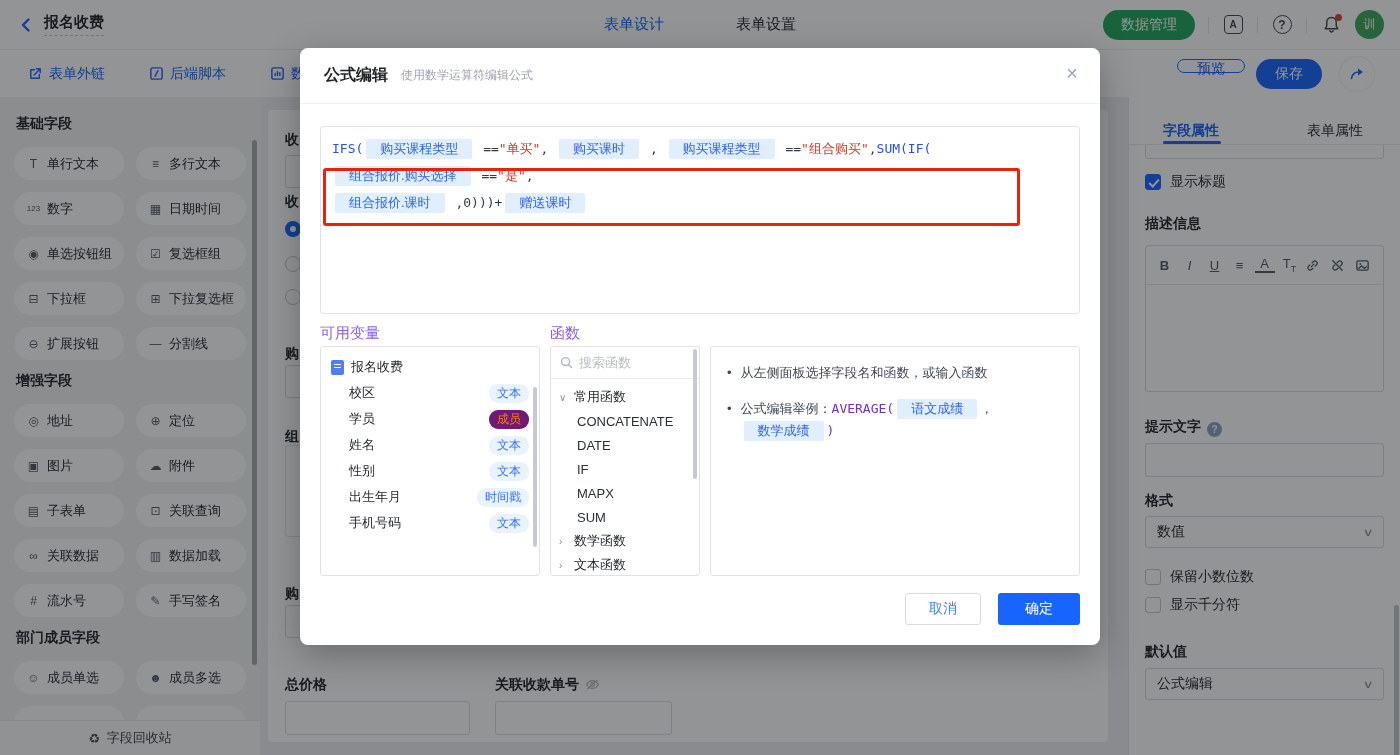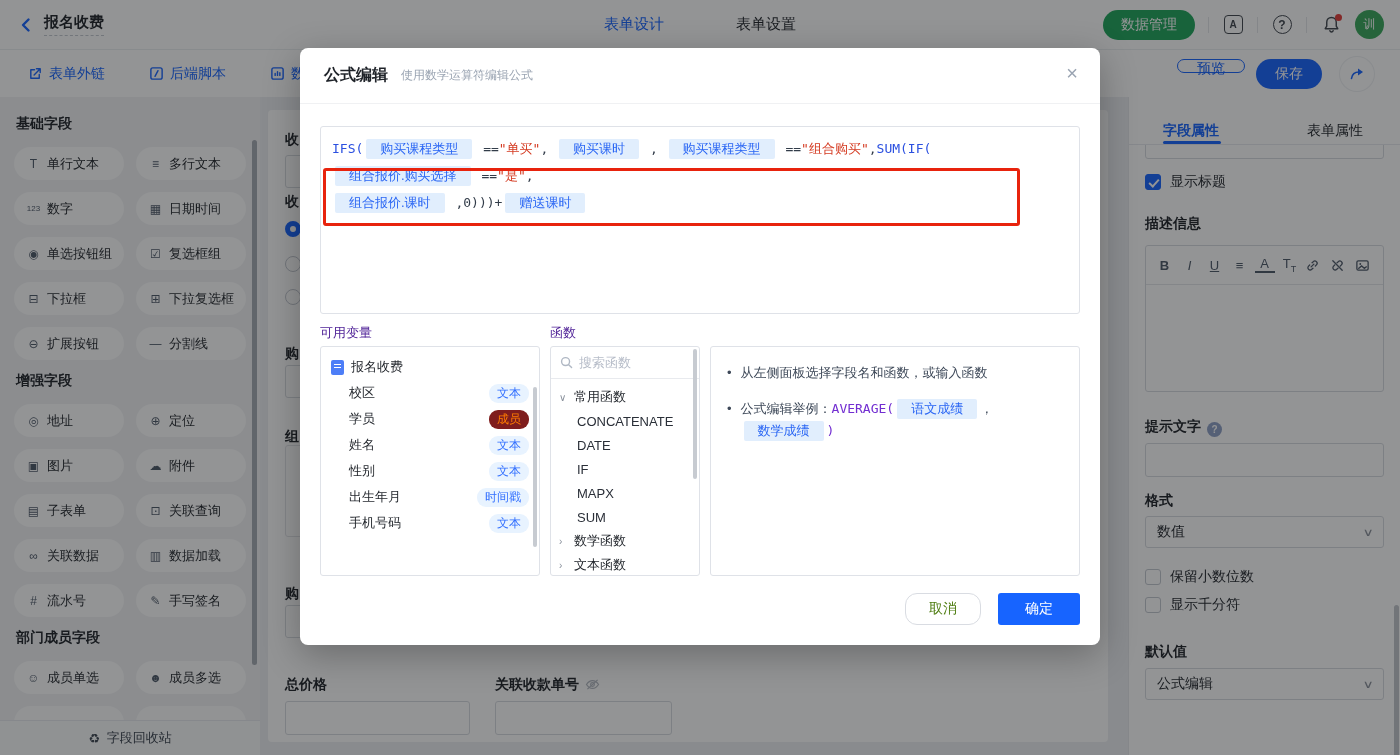--- a/index.html
+++ b/index.html
@@ -84,50 +84,50 @@
   .m-sub { font-size:12px; color:#9aa4b2; margin-left:13px; }
   .m-close { position:absolute; right:22px; top:15px; font-size:20px; color:#9aa4b2; cursor:pointer; line-height:1; }
   .fx-box { position:absolute; left:20px; top:78px; width:760px; height:188px; border:1px solid #dfe2e8; border-radius:3px; overflow:hidden; }
   .fx-strip { height:38px; background:#e7f2fe; display:flex; align-items:center; padding:0 13px; font-size:13px; color:#1f2329; }
   .fx-content { padding:8px 11px; font-family:"DejaVu Sans Mono","Liberation Mono",monospace; font-size:13px; line-height:27px; color:#323c49; }
   .tk-fn { color:#2b50e0; }
   .tk-str { color:#d43a21; }
   .tk-op { color:#323c49; }
   .tk-chip, .chip { display:inline-block; background:#e1eefd; color:#2a66f4; border-radius:2px; padding:0 14px; margin:0 3px; line-height:20px; font-family:"Liberation Sans","DejaVu Sans",sans-serif; cursor:pointer; }
   .red-anno { position:absolute; left:2px; top:41px; width:697px; height:58px; border:3px solid #e8230d; border-radius:3px; pointer-events:none; z-index:5; }
-  .col-label { position:absolute; top:276px; font-size:13px; color:#4c1d95; }
+  .col-label { position:absolute; top:276px; font-size:15px; color:#8b5cf6; }
   .mpanel { position:absolute; top:298px; height:230px; border:1px solid #dfe2e8; border-radius:3px; background:#fff; overflow:hidden; }
   .vp { left:20px; width:220px; }
   .fp { left:250px; width:150px; }
   .hp { left:410px; width:370px; padding:15px 16px; }
   .vp-tabs { height:34px; display:flex; border-bottom:1px solid #e8eaee; font-size:13px; }
   .vp-tab { flex:1; display:flex; align-items:center; justify-content:center; cursor:pointer; }
   .vp-tab.active { color:#1764ff; }
   .vlist { padding:7px 0; position:relative; }
   .vrow { height:26px; display:flex; align-items:center; font-size:13px; padding:0 10px 0 28px; cursor:pointer; }
   .vrow.form { padding-left:10px; gap:7px; font-size:13px; }
   .vrow .vname { flex:1; }
   .vbadge { font-size:12px; border-radius:9px; padding:1px 8px; }
   .vbadge.blue { background:#e8f3ff; color:#3370ff; }
-  .vbadge.orange { background:#7f1d1d; color:#ff7d00; }
+  .vbadge.orange { background:#701a75; color:#ff7d00; }
   .doc-ico { width:13px; height:15px; background:#4d7ef7; border-radius:2px; position:relative; flex:none; }
   .doc-ico::after { content:""; position:absolute; left:3px; top:4px; width:7px; height:1.6px; background:#fff; box-shadow:0 3px 0 #fff; }
   .v-scroll { position:absolute; right:2px; top:3px; width:4px; height:160px; border-radius:2px; background:#c7cbd1; }
   .f-search { height:32px; display:flex; align-items:center; gap:6px; padding:0 9px; border-bottom:1px solid #e8eaee; }
   .f-search input { border:none; outline:none; width:100px; font-size:13px; color:#1f2329; background:transparent; }
   .f-search input::placeholder { color:#b6bcc8; }
   .ftree { padding:6px 0; position:relative; font-size:13px; }
   .fgroup { height:24px; display:flex; align-items:center; padding-left:8px; gap:5px; cursor:pointer; }
   .fgroup .car { color:#8a919c; font-size:10px; width:10px; }
   .fitem { height:24px; display:flex; align-items:center; padding-left:26px; font-size:13px; color:#2a2f38; cursor:pointer; }
   .f-scroll { position:absolute; right:2px; top:2px; width:4px; height:130px; border-radius:2px; background:#c7cbd1; }
   .hrow { display:flex; font-size:13px; color:#3d4858; line-height:22px; margin-bottom:14px; }
   .hrow .bu { margin-right:9px; }
   .ex-fn { color:#722ed1; font-family:"DejaVu Sans Mono","Liberation Mono",monospace; }
-  .m-cancel { position:absolute; left:605px; top:545px; width:76px; height:32px; background:#fff; border:1px solid #d9dce2; border-radius:12px; font-size:14px; color:#4d7c0f; cursor:pointer; }
+  .m-cancel { position:absolute; left:605px; top:545px; width:76px; height:32px; background:#fff; border:1px solid #d9dce2; border-radius:3px; font-size:14px; color:#3b82f6; cursor:pointer; }
   .m-ok { position:absolute; left:698px; top:545px; width:82px; height:32px; background:#1764ff; border:none; border-radius:3px; font-size:14px; color:#fff; cursor:pointer; }
   svg { display:block; }
 </style>
 </head>
 <body>
 
 <div class="topbar">
   <span class="back">
     <svg width="16" height="16" viewBox="0 0 16 16">
         <path d="M10.5 2.5 L5 8 L10.5 13.5" fill="none" stroke="#1764ff" stroke-width="2.4" stroke-linecap="round" stroke-linejoin="round"></path>

